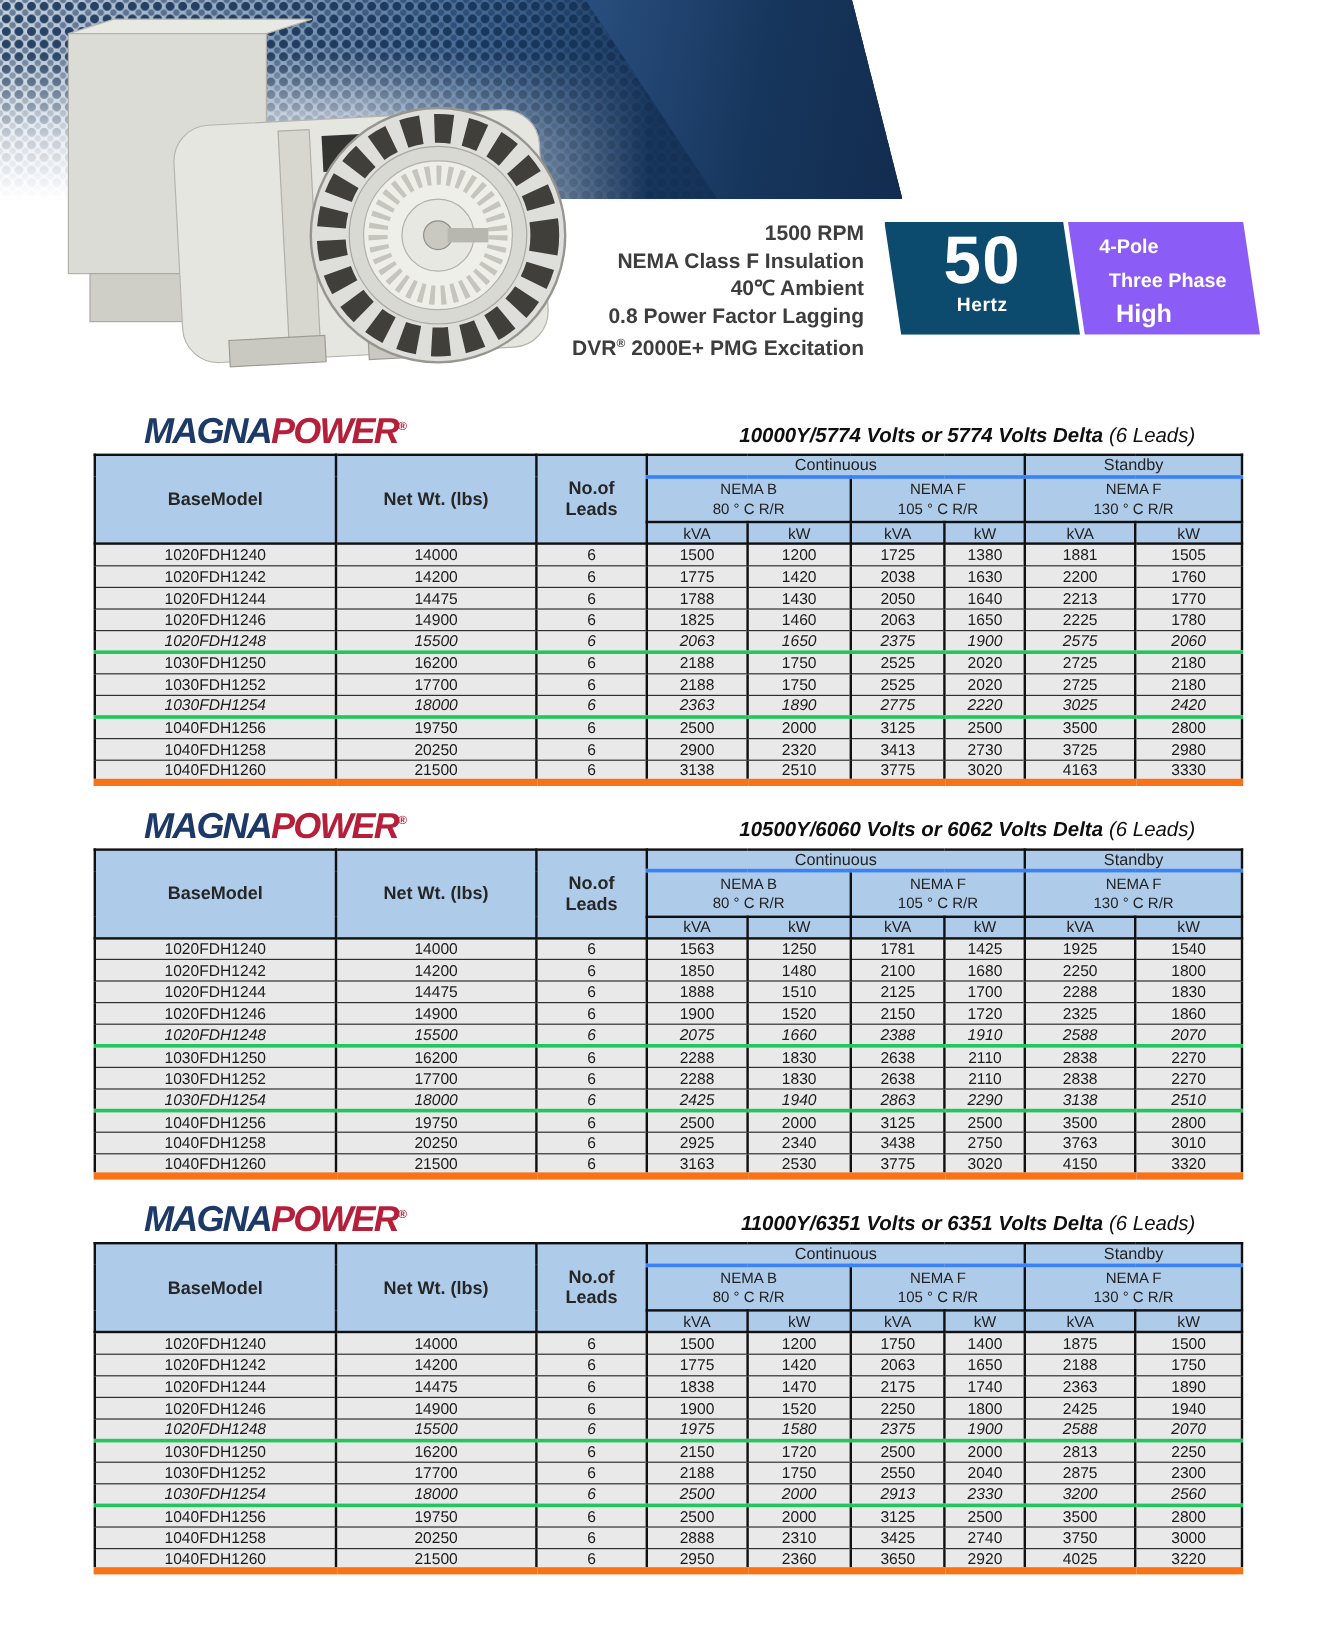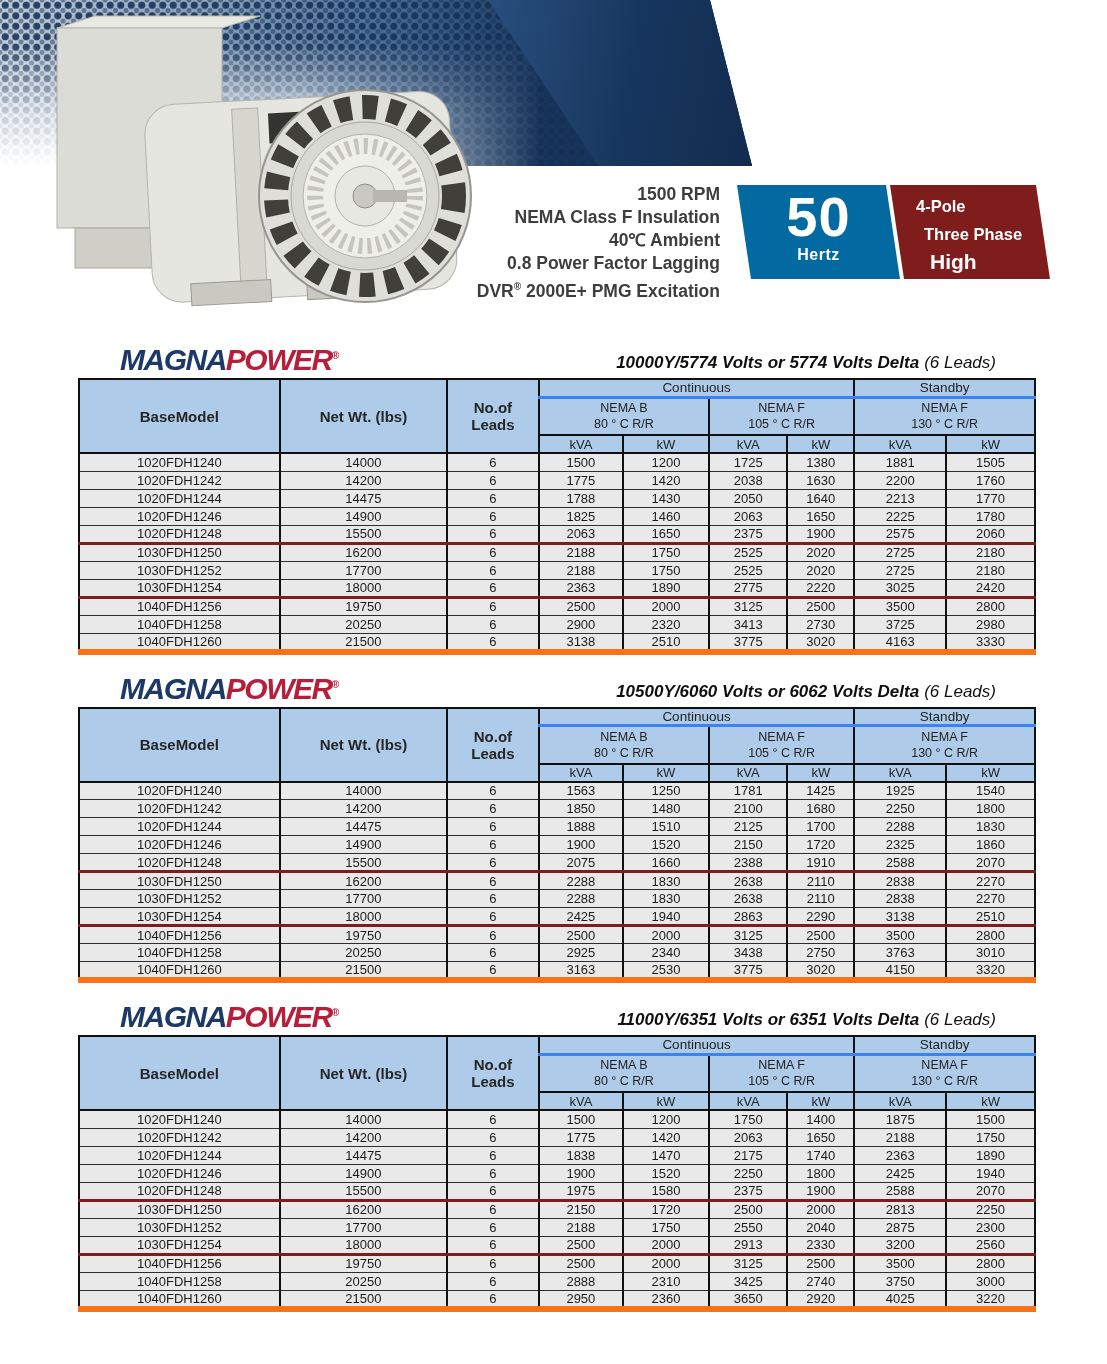--- a/index.html
+++ b/index.html
@@ -35,28 +35,28 @@
   .generator { position:absolute; left:35px; top:10px; width:590px; height:298px; }
   
   .specs {
     position:absolute; top:183px; right:387px; text-align:right;
     font-size:17.5px; font-weight:bold; color:#3d3d3d; line-height:23px; white-space:nowrap;
   }
   .specs sup { font-size:10px; vertical-align:super; }
   
   .hertz-badge {
     position:absolute; left:737px; top:185px; width:163px; height:121px;
-    background:#0369a1; clip-path:polygon(0 0, 149px 0, 163px 94px, 14px 94px);
+    background:#0c4a6e; clip-path:polygon(0 0, 149px 0, 163px 94px, 14px 94px);
     color:#fff; text-align:center;
   }
   .hertz-value { font-size:56px; font-weight:bold; line-height:56px; padding-top:4px; letter-spacing:1px; }
   .hertz-unit  { font-size:16px; font-weight:bold; margin-top:1px; letter-spacing:0.5px; }
   .poles-badge {
     position:absolute; left:890px; top:185px; width:160px; height:94px;
-    background:#7f1d1d; clip-path:polygon(0 0, 146px 0, 160px 94px, 14px 94px);
+    background:#8b5cf6; clip-path:polygon(0 0, 146px 0, 160px 94px, 14px 94px);
     color:#fff; font-weight:bold; font-size:16.5px;
   }
   .poles-badge .l1 { padding:7px 0 0 26px; line-height:28px; }
   .poles-badge .l2 { padding-left:34px; line-height:28px; }
   .poles-badge .l3 { padding-left:40px; line-height:28px; font-size:21px; }
   
   .section { margin-left:78px; width:958px; }
   .s1 { margin-top:3px; } .s2,.s3 { margin-top:12px; }
   .logo-row { position:relative; height:40px;font-style:italic; }
   .brand {
@@ -72,21 +72,21 @@
   th, td { border:2px solid #101010; text-align:center; vertical-align:middle; }
   thead th { background:#aecbe9; font-weight:normal; color:#222; }
   .th-main { font-weight:bold; font-size:15px; color:#262626; }
   .th-span { font-size:13.5px; height:18px; border-bottom:3px solid #3b82f6; }
   .th-nema { font-size:12.5px; line-height:1.3; height:38px; }
   .th-unit { font-size:13px; height:18px; }
   tbody td {
     background:#e9e9e9; font-size:13px; color:#1b1b1b; height:18px; padding:0;
     border-top:1px solid #2e2e2e; border-bottom:1px solid #2e2e2e;
   }
-  tr.group-end td { border-bottom:3px solid #7f1d1d; }
+  tr.group-end td { border-bottom:3px solid #22c55e;font-style:italic; }
   tbody tr:last-child td { border-bottom:6px solid #f97316;margin-top:20px; }
 </style>
 </head>
 <body>
 
 <div class="banner">
   <div class="halftone"></div>
   <div class="halftone-fade"></div>
   <div class="navy-wedge"></div>
 

